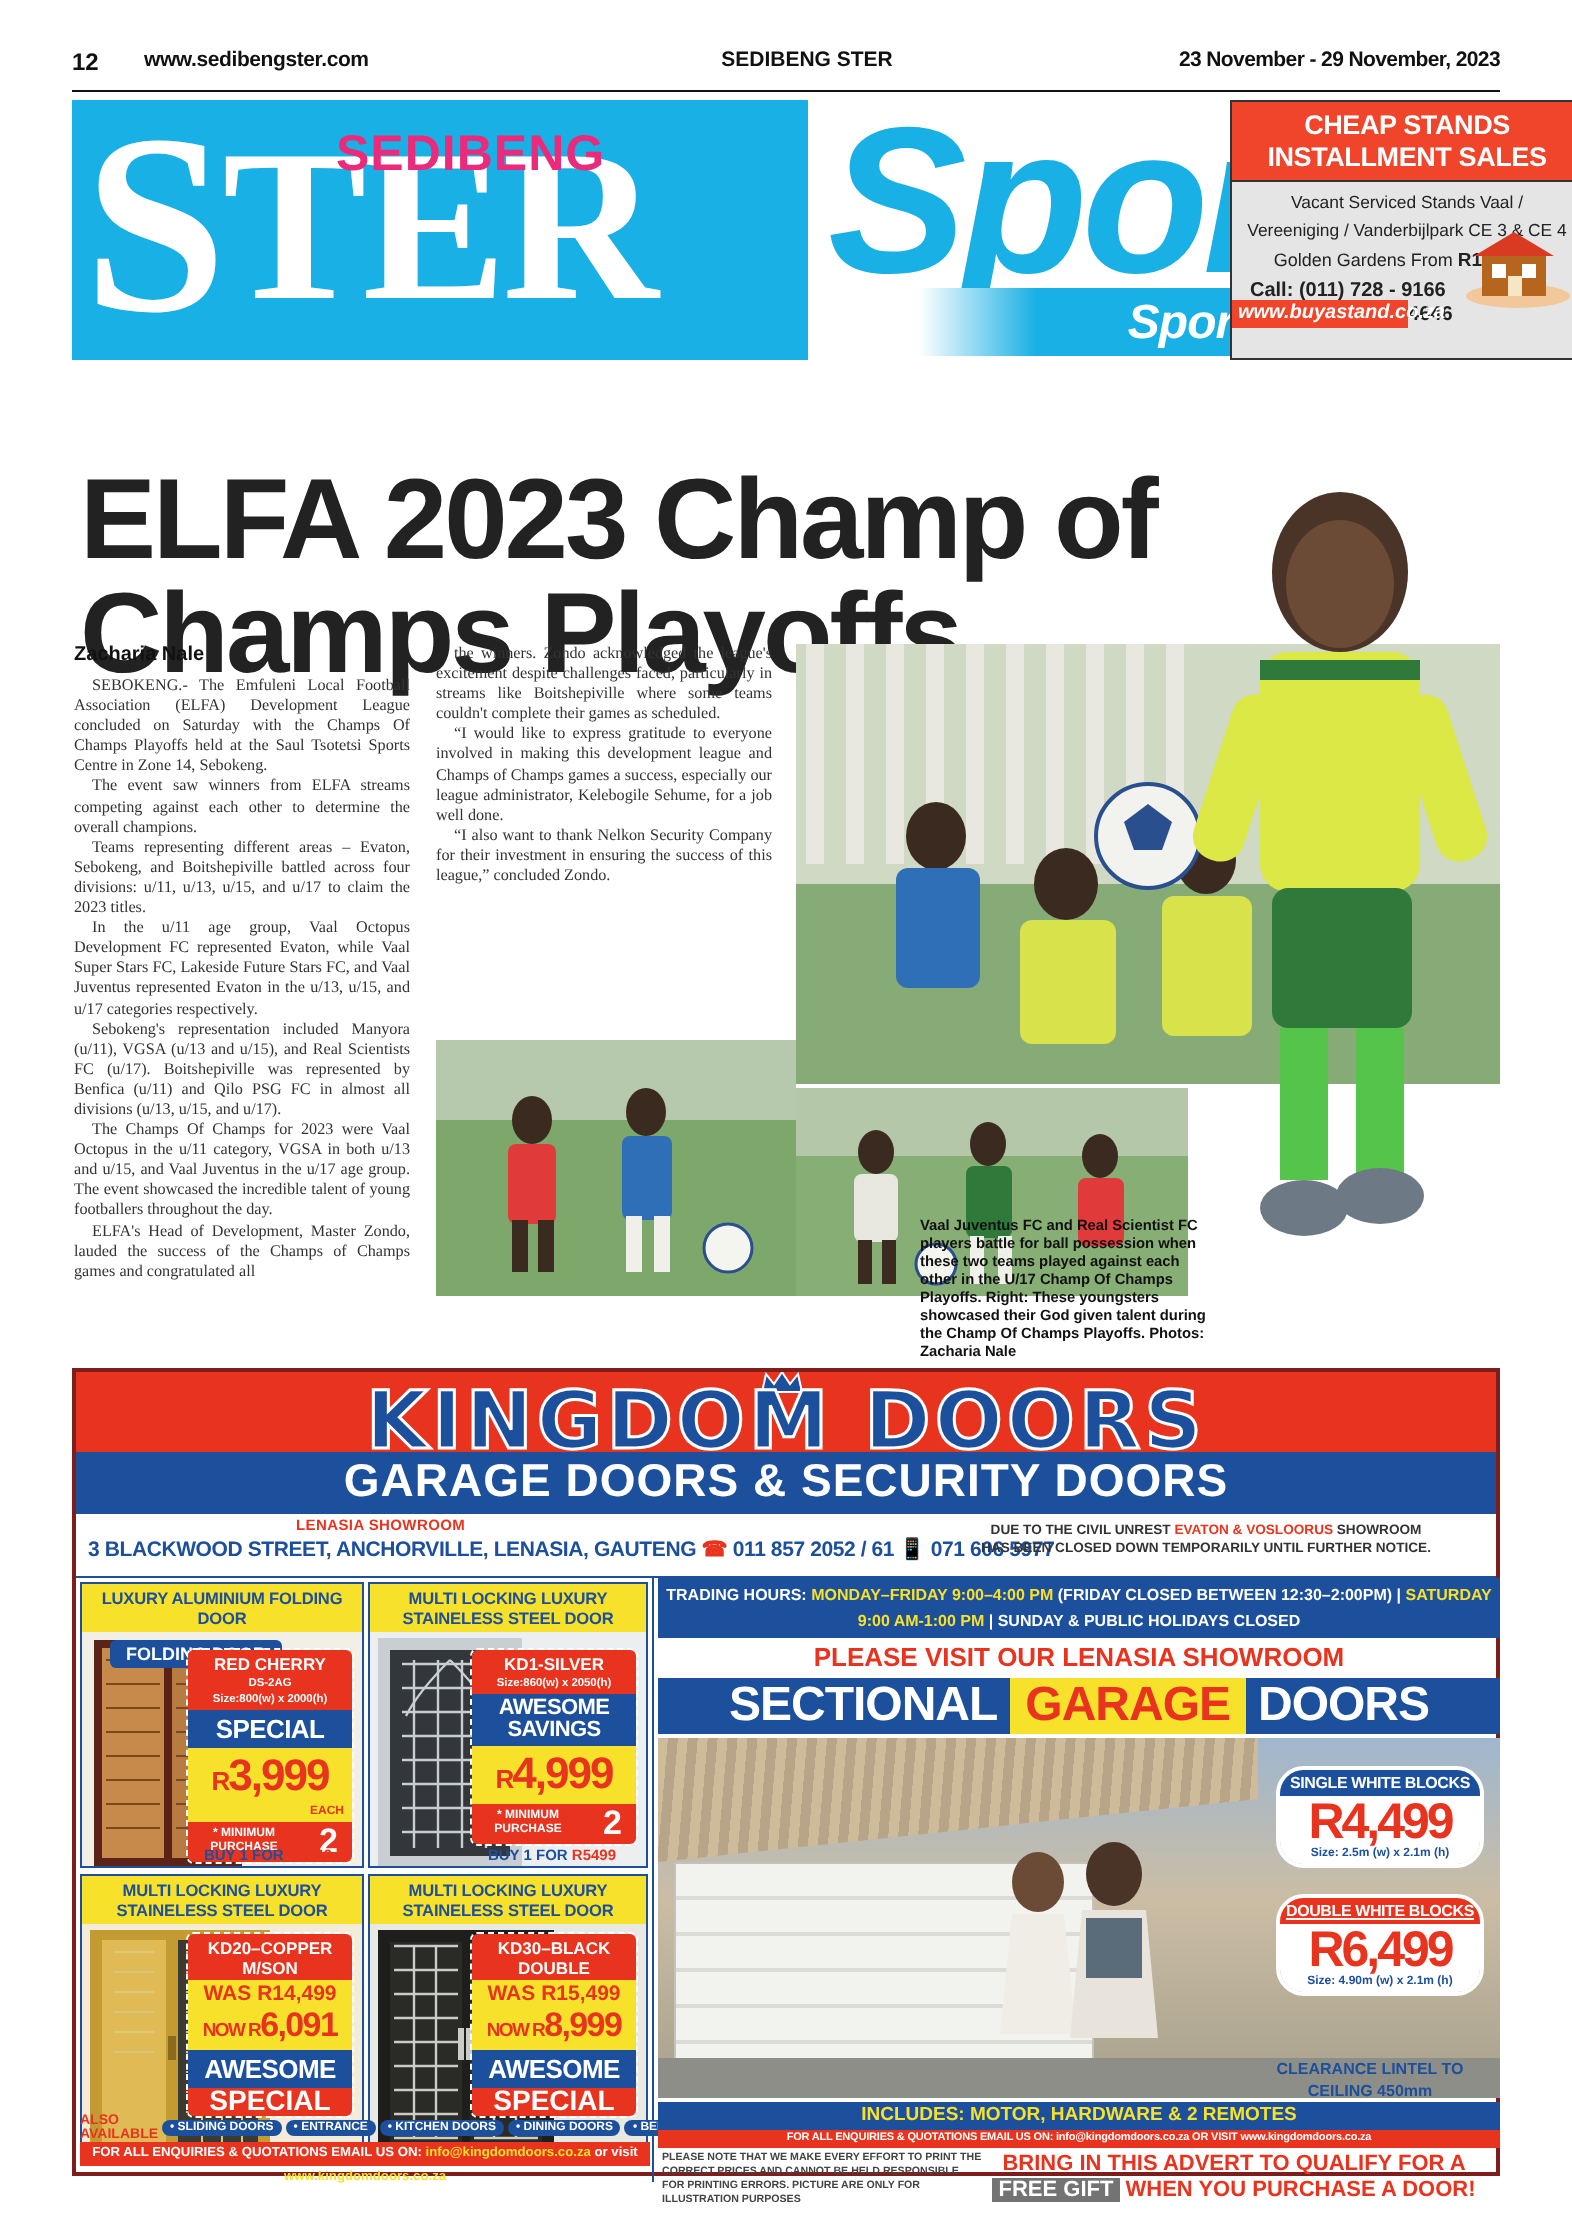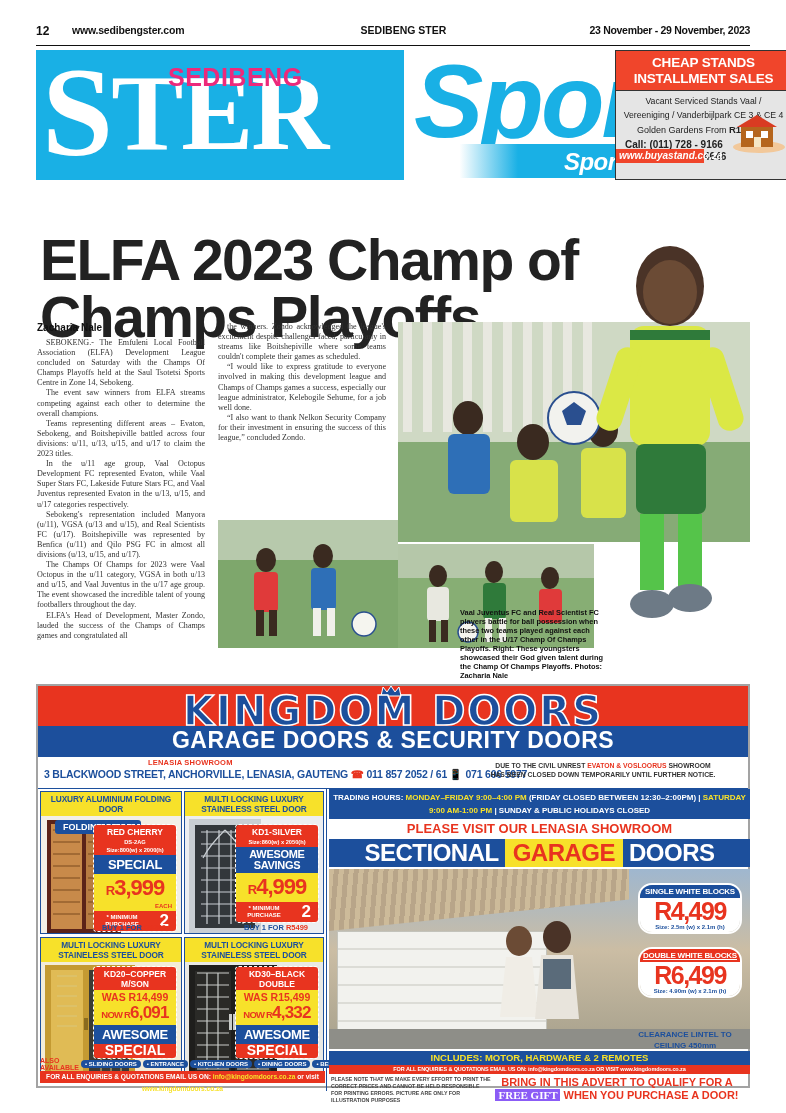--- a/index.html
+++ b/index.html
@@ -120,21 +120,21 @@
     left:596px; top:226px; width:154px; height:420px;
   }
   .caption {
     position:absolute; left:460px; top:608px; width:150px;
     font-weight:bold; font-size:7.4px; line-height:9px; color:#111;
   }
 
   
   .kd {
     position:absolute; left:36px; top:684px; width:714px; height:404px;
-    border:2px solid #a3a3a3; background:#fff;
+    border:2px solid #7f1d1d; background:#fff;
   }
   .kd-title {
     position:relative; height:40px; background:#e8341f; overflow:hidden;
   }
   .kd-title .txt {
     position:absolute; left:0; right:0; top:2px; text-align:center;
     font-size:40px; font-weight:bold; letter-spacing:2px; color:#1c4f9c;
     -webkit-text-stroke:1.5px #ffffff;
     font-family:"DejaVu Sans", sans-serif;
   }
@@ -262,21 +262,21 @@
     text-align:center; line-height:9px; letter-spacing:-0.1px;
   }
   .disclaimer {
     position:absolute; left:293px; top:287px; width:160px;
     font-size:5.3px; line-height:7px; color:#444; font-weight:bold;
   }
   .bringin {
     position:absolute; right:6px; top:287px; width:250px; text-align:center;
     color:#e8341f; font-weight:bold; font-size:11px; line-height:13px;
   }
-  .bringin .freegift { background:#8b5cf6; color:#fff; padding:0 3px;font-family:Liberation Serif, serif; }
+  .bringin .freegift { background:#737373; color:#fff; padding:0 3px; }
 
   .alsoavail {
     position:absolute; left:2px; bottom:22px; width:285px; height:11px;
     display:flex; align-items:center; gap:2px;
   }
   .aa-title { color:#e8341f; font-weight:bold; font-size:7px; }
   .aa-pill {
     background:#1c4f9c; color:#fff; font-weight:bold; font-size:6px;
     border-radius:6px; padding:1px 4px; white-space:nowrap;
   }
@@ -567,21 +567,21 @@
               <path d="M22 11 v96 M33 11 v96"></path>
               <path d="M52 11 h32 M52 23 h32 M52 35 h32 M52 47 h32 M52 59 h32 M52 71 h32 M52 83 h32 M52 95 h32 M52 107 h32"></path>
               <path d="M62 11 v96 M73 11 v96"></path>
             </g>
             <rect x="44" y="52" width="3" height="16" fill="#c9ccc9"></rect>
             <rect x="48" y="52" width="3" height="16" fill="#c9ccc9"></rect>
           </svg>
           <div class="badge" style="top:4px;">
             <div class="b-red">KD30–BLACK DOUBLE</div>
             <div class="was"><span>WAS </span><span>R15,499</span></div>
-            <div class="now"><span class="sm">NOW </span><span class="sm">R</span><span>4,332</span></div>
+            <div class="now"><span class="sm">NOW </span><span class="sm">R</span><span>8,999</span></div>
             <div class="b-blue">AWESOME</div>
             <div class="b-red" style="font-size:14px; padding:2px 0;">SPECIAL</div>
           </div>
         </div>
       </div>
 
       <div class="alsoavail">
         <span class="aa-title">ALSO AVAILABLE</span>
         <span class="aa-pill">• SLIDING DOORS</span>
         <span class="aa-pill">• ENTRANCE</span>

